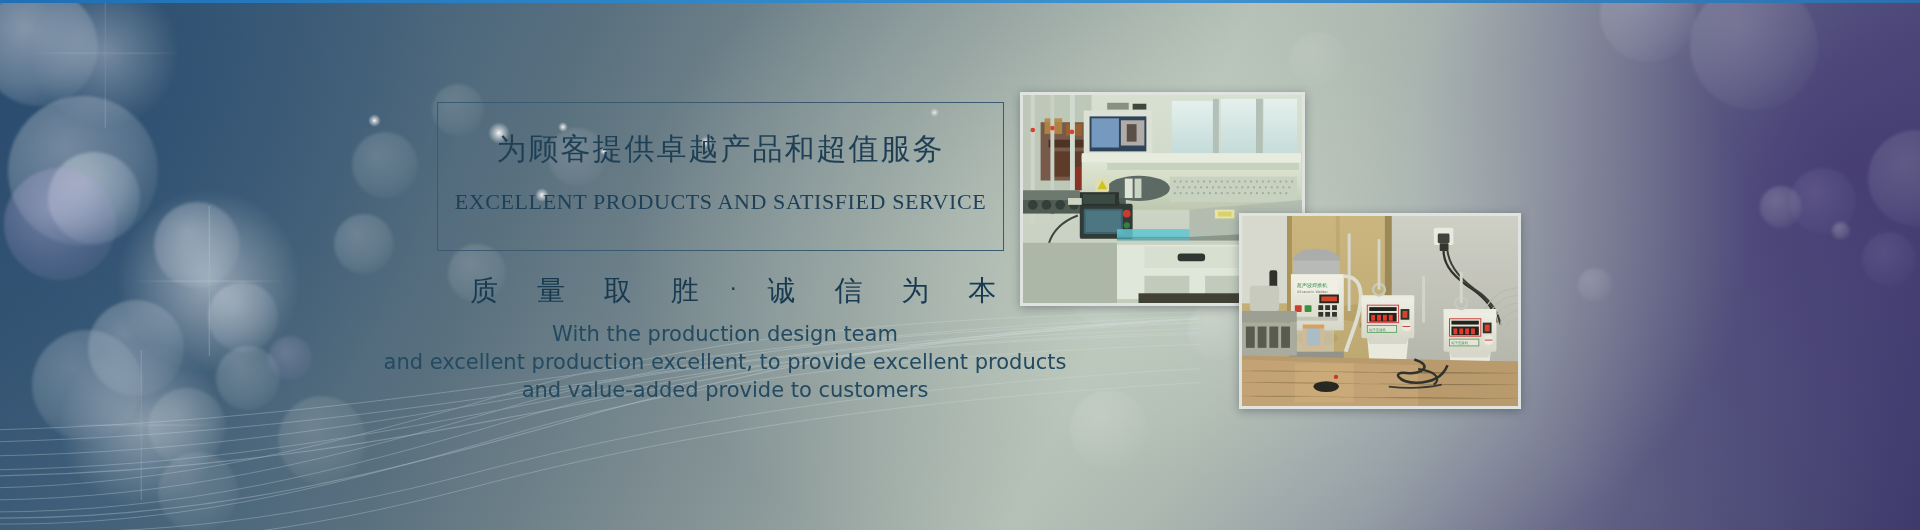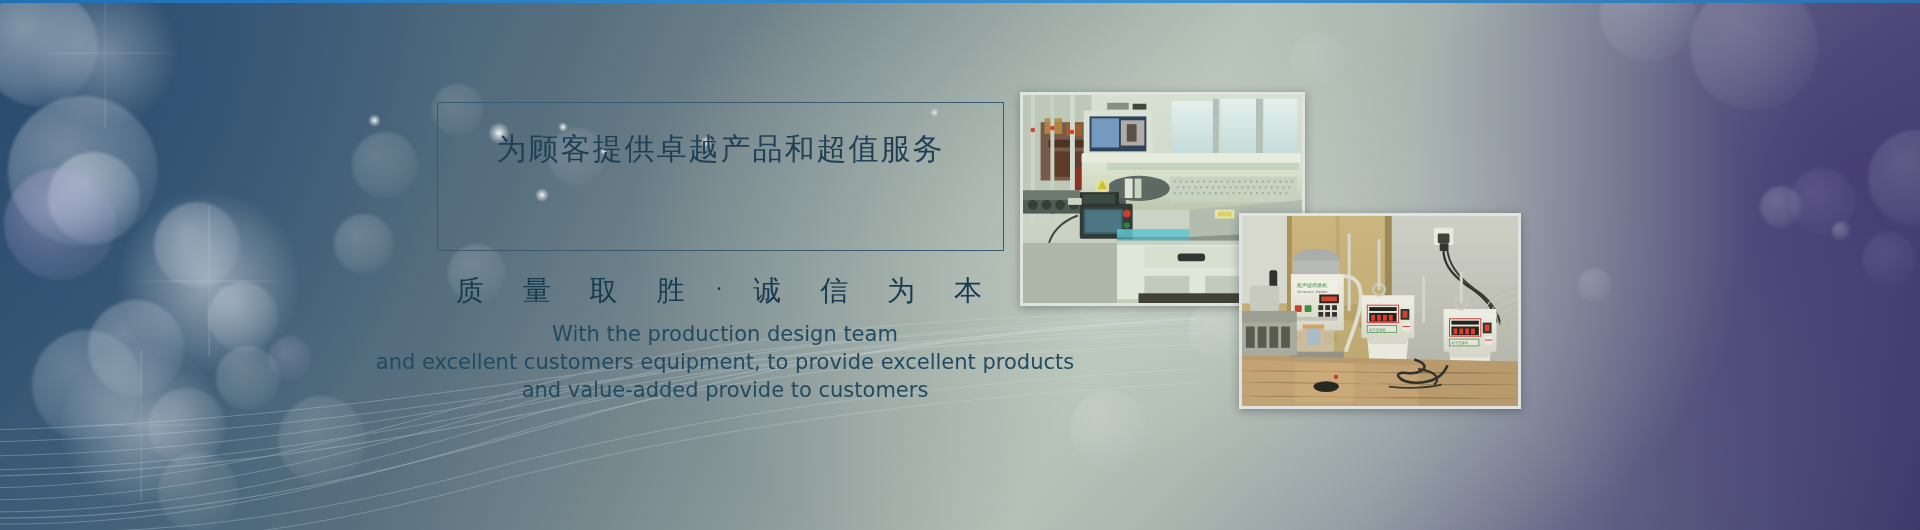--- a/index.html
+++ b/index.html
@@ -95,22 +95,22 @@
     font-family:"DejaVu Sans","Liberation Sans",sans-serif;
     font-weight:400;
   }
   .headline-en{
     position:absolute; left:437px; top:189px; width:567px;
     text-align:center;
     font-family:"Liberation Serif","DejaVu Serif",serif;
     font-size:22px; letter-spacing:.6px; color:#1e4058;
   }
   .slogan-cn{
-    position:absolute; left:430px; top:272px; width:567px;
-    text-align:right;
+    position:absolute; left:456px; top:272px; width:567px;
+    text-align:left;
     font-size:28px; color:#173a50; letter-spacing:1px;
     font-family:"DejaVu Sans","Liberation Sans",sans-serif;
   }
   .slogan-cn span.ch{ margin:0 14px; }
   .slogan-cn span.dot{ margin:0 6px; font-size:22px; position:relative; top:-4px;}
   .desc{
     position:absolute; left:330px; top:320px; width:790px;
     text-align:center;
     font-size:21px; line-height:28px; color:#234a60;
     font-family:"DejaVu Sans","Liberation Sans",sans-serif;
@@ -206,36 +206,37 @@
   </svg>
 
   <div class="grain"></div>
 
   <div class="text-wrap">
 
     <div class="headline-box"></div>
 
     <div class="headline-cn">为顾客提供卓越产品和超值服务</div>
 
+    <div class="headline-en">EXCELLENT PRODUCTS AND SATISFIED SERVICE</div>
 
     <div class="slogan-cn">
       <span class="ch">质</span>
       <span class="ch">量</span>
       <span class="ch">取</span>
       <span class="ch">胜</span>
       <span class="dot">·</span>
       <span class="ch">诚</span>
       <span class="ch">信</span>
       <span class="ch">为</span>
       <span class="ch">本</span>
     </div>
 
     <div class="desc">
       <div>With the production design team</div>
-      <div>and excellent customers equipment, to provide excellent products</div>
+      <div>and excellent production excellent, to provide excellent products</div>
       <div>and value-added provide to customers</div>
     </div>
   </div>
 
   <div class="photo photo-a">
     <svg class="ph-svg" viewBox="0 0 285 214" preserveAspectRatio="none">
       <defs>
         <linearGradient id="wall1" x1="0" y1="0" x2="0" y2="1">
           <stop offset="0" stop-color="#dfe4d6"></stop>
             <stop offset="1" stop-color="#c9d0c0"></stop>

